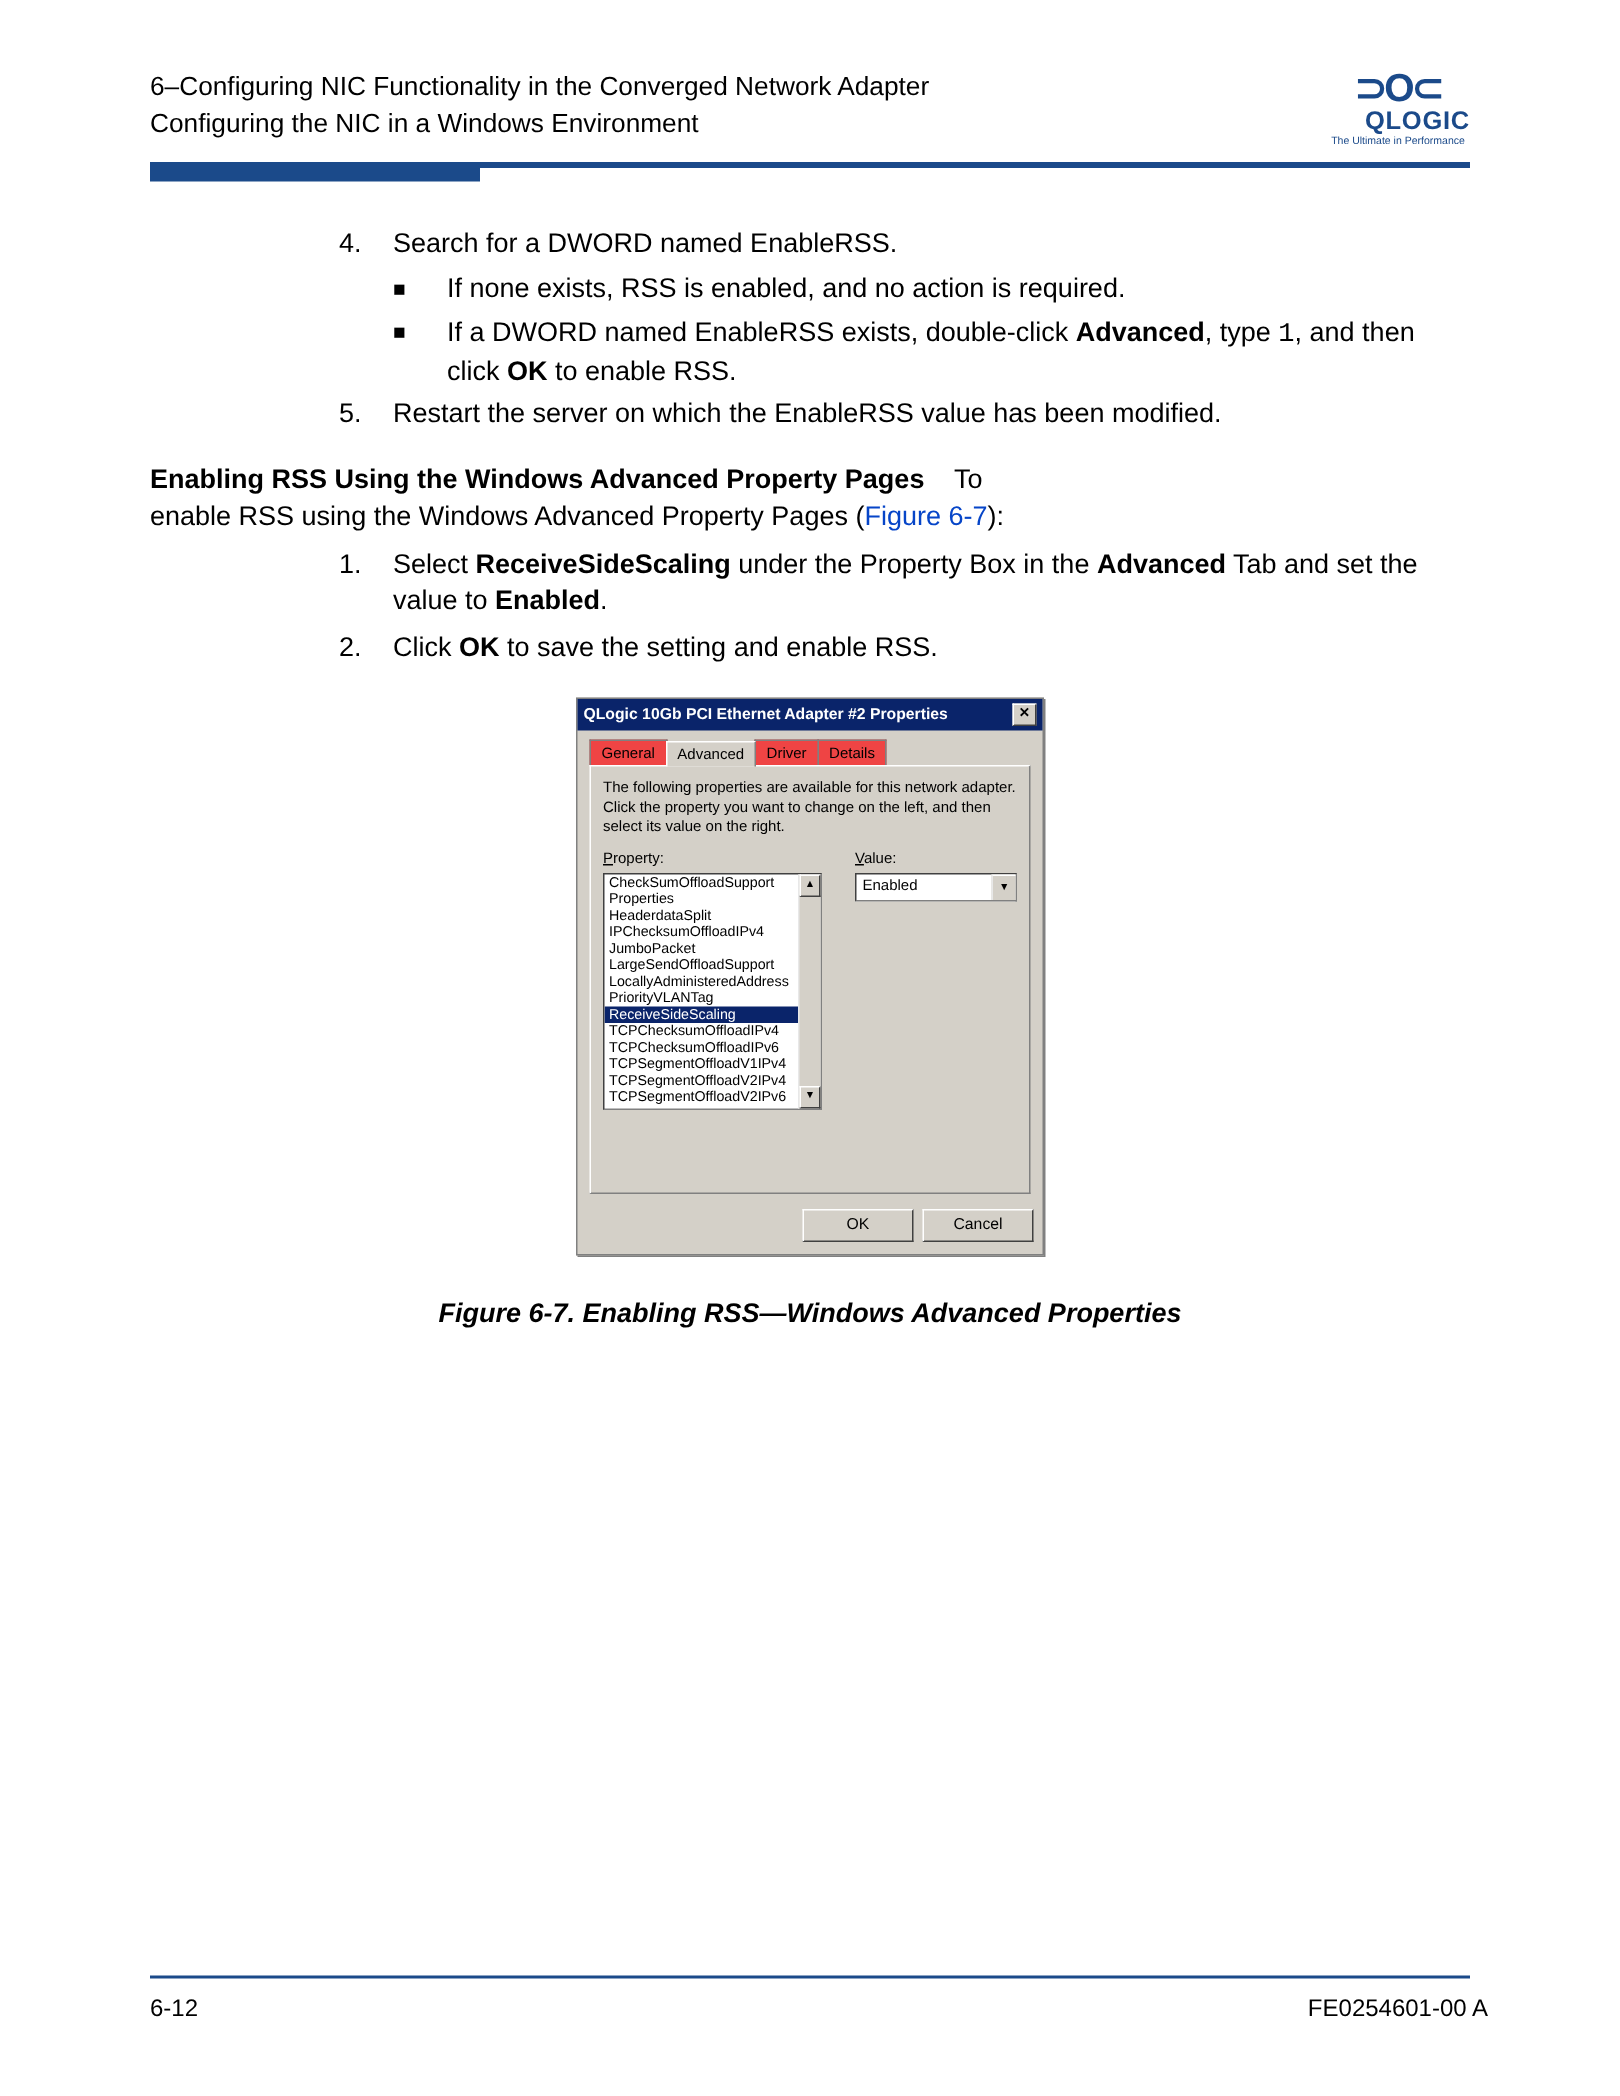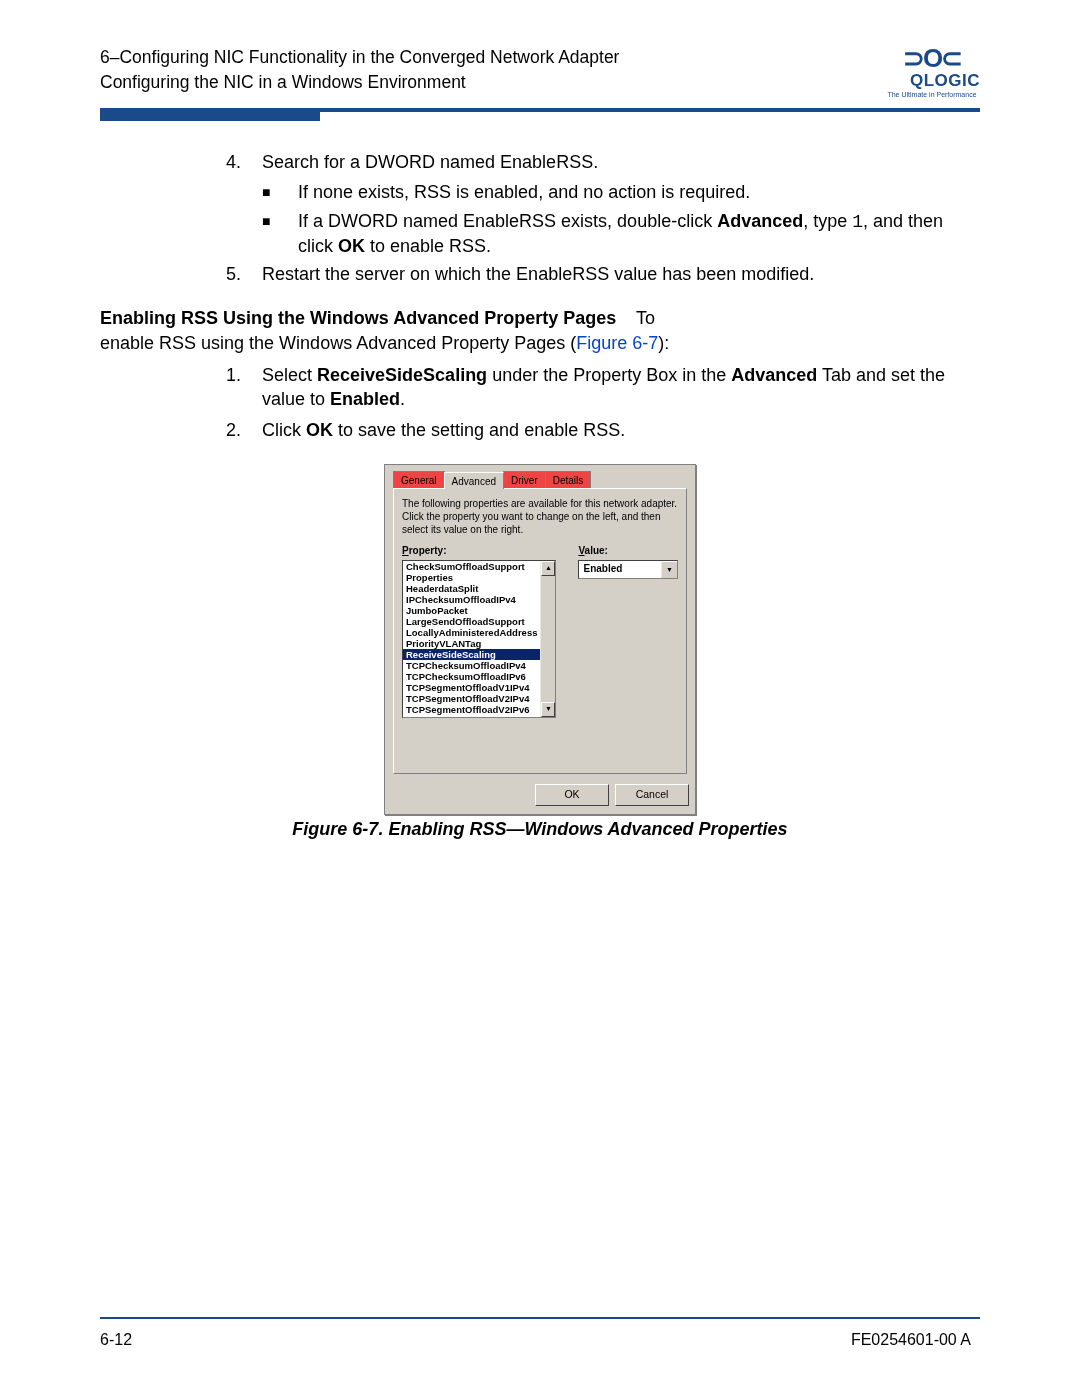--- a/index.html
+++ b/index.html
@@ -173,21 +173,20 @@
     position: relative;
   }
   .panel-desc {
     font-size: 10px;
     line-height: 1.3;
     margin-bottom: 8px;
   }
   .cols {
     display: flex;
     gap: 22px;
-    font-weight: bold;
   }
   .col-left { flex: 1; }
   .col-right { width: 108px; }
   .lbl { font-size: 10px; margin-bottom: 2px; display:block;}
   .lbl .u { text-decoration: underline; }
   .listbox {
     border: 1px solid #808080;
     border-top-color:#404040;
     border-left-color:#404040;
     background: #fff;
@@ -258,38 +257,38 @@
     height: 20px;
     font-size: 10.5px;
     background: #d4d0c8;
     border: 1px solid #404040;
     border-top-color: #fff;
     border-left-color:#fff;
     text-align: center;
     line-height: 18px;
   }
   .fig-caption {
-    margin-top: 2px;
+    margin-top: 26px;
     font-style: italic;
     font-weight: bold;
     font-size: 18px;
     text-align: right;
   }
   .footer-rule {
     position: absolute;
     left: 100px;
     right: 100px;
     bottom: 78px;
     height: 2px;
     background: #1b4a8a;
   }
   .footer {
     position: absolute;
     left: 100px;
-    right: 109px;
+    right: 88px;
     bottom: 48px;
     display: flex;
     justify-content: space-between;
     font-size: 16px;
   }
 </style>
 </head>
 <body>
 
 <div class="page">
@@ -348,20 +347,24 @@
     <div class="ol-item">
       <div class="ol-num">2.</div>
       <div class="ol-body">
         <span>Click </span><b>OK</b><span> to save the setting and enable RSS.</span>
       </div>
     </div>
 
     <div class="fig-wrap" style="margin-left:-126px;">
 
       <div class="dialog">
+        <div class="dialog-title">
+          <span>QLogic 10Gb PCI Ethernet Adapter #2 Properties</span>
+          <span class="dialog-close">✕</span>
+        </div>
         <div class="dialog-body">
           <div class="tabs">
             <div class="tab">General</div>
             <div class="tab active">Advanced</div>
             <div class="tab">Driver</div>
             <div class="tab">Details</div>
           </div>
           <div class="tab-panel">
             <div class="panel-desc">The following properties are available for this network adapter. Click the property you want to change on the left, and then select its value on the right.</div>
             <div class="cols">

